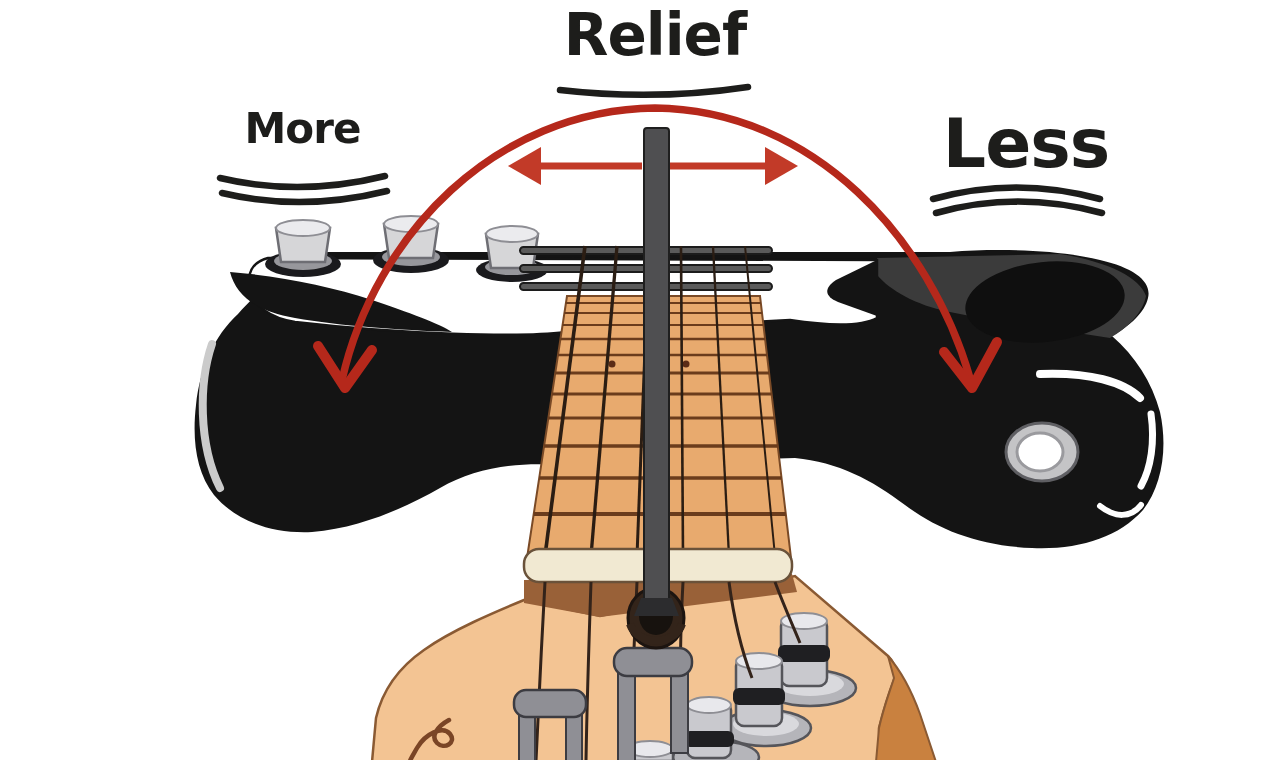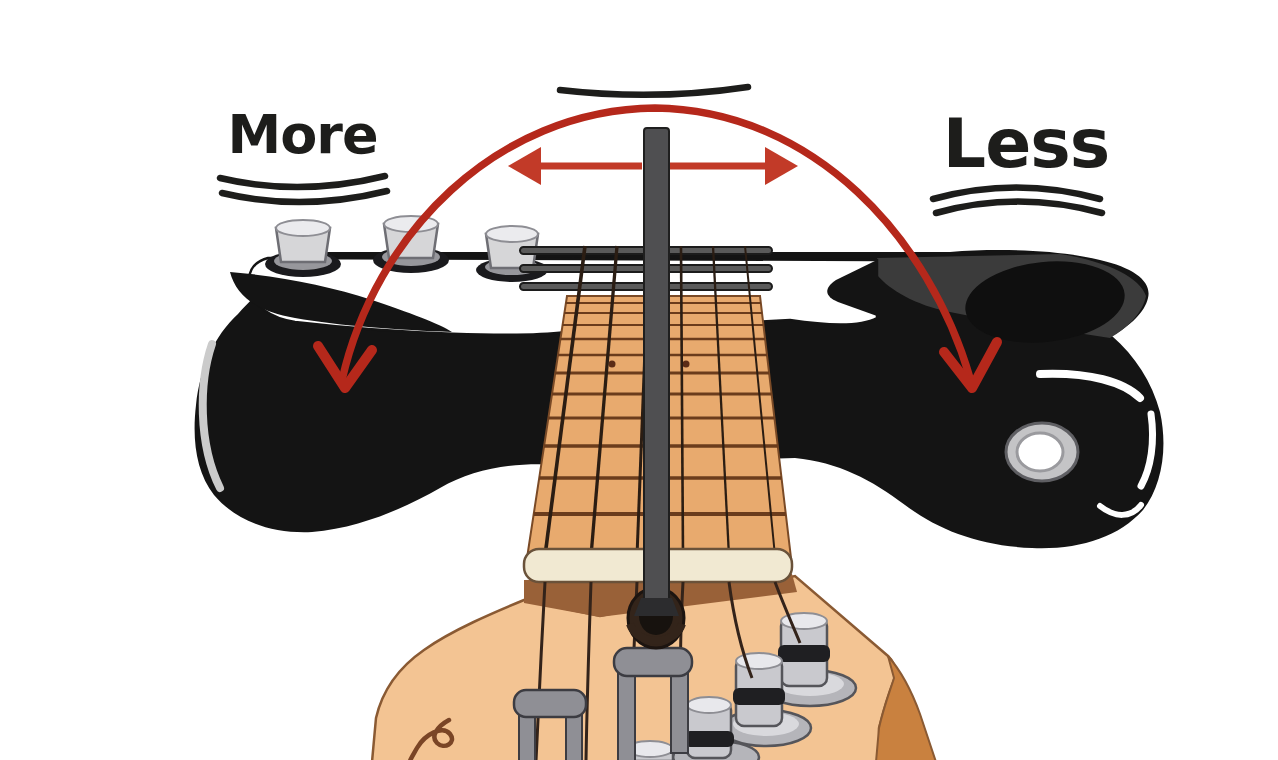--- a/index.html
+++ b/index.html
@@ -11,21 +11,21 @@
     --nut:#f1e9d2; --neck-band:#996138;
     --wrench:#4f4f51; --tuner-gray:#d6d6d8; --string-brown:#33231a;
   }
   html,body{margin:0;padding:0;background:var(--background);}
   #stage{position:relative;width:1278px;height:760px;overflow:hidden;background:var(--background);
          font-family:"DejaVu Sans","Liberation Sans",sans-serif;}
   #stage svg{position:absolute;left:0;top:0;}
   .lbl{position:absolute;color:var(--text);font-weight:bold;text-align:center;line-height:1;
        letter-spacing:-1px;user-select:none;}
   .lbl.title{left:540px;top:6px;width:230px;font-size:58px;}
-  .lbl.more{left:210px;top:108px;width:185px;font-size:54px;}
+  .lbl.more{left:210px;top:108px;width:185px;font-size:42px;}
   .lbl.less{left:936px;top:110px;width:180px;font-size:68px;}
 </style>
 </head>
 <body>
 
 <div id="stage">
 
 <svg width="1278" height="760" viewBox="0 0 1278 760">
 
   <g>
@@ -232,15 +232,16 @@
 
   <g fill="none" style="stroke:var(--text)" stroke-width="6.5" stroke-linecap="round">
     <path d="M 560 90 Q 655 101 748 87"></path>
     <path d="M 220 178 Q 300 197 385 176"></path>
     <path d="M 222 193 Q 302 212 387 191"></path>
     <path d="M 933 199 Q 1016 176 1100 199"></path>
     <path d="M 936 213 Q 1017 190 1102 213"></path>
   </g>
 </svg>
 
+  <div class="lbl title">Relief</div>
   <div class="lbl more">More</div>
   <div class="lbl less">Less</div>
 </div>
 
 </body></html>

